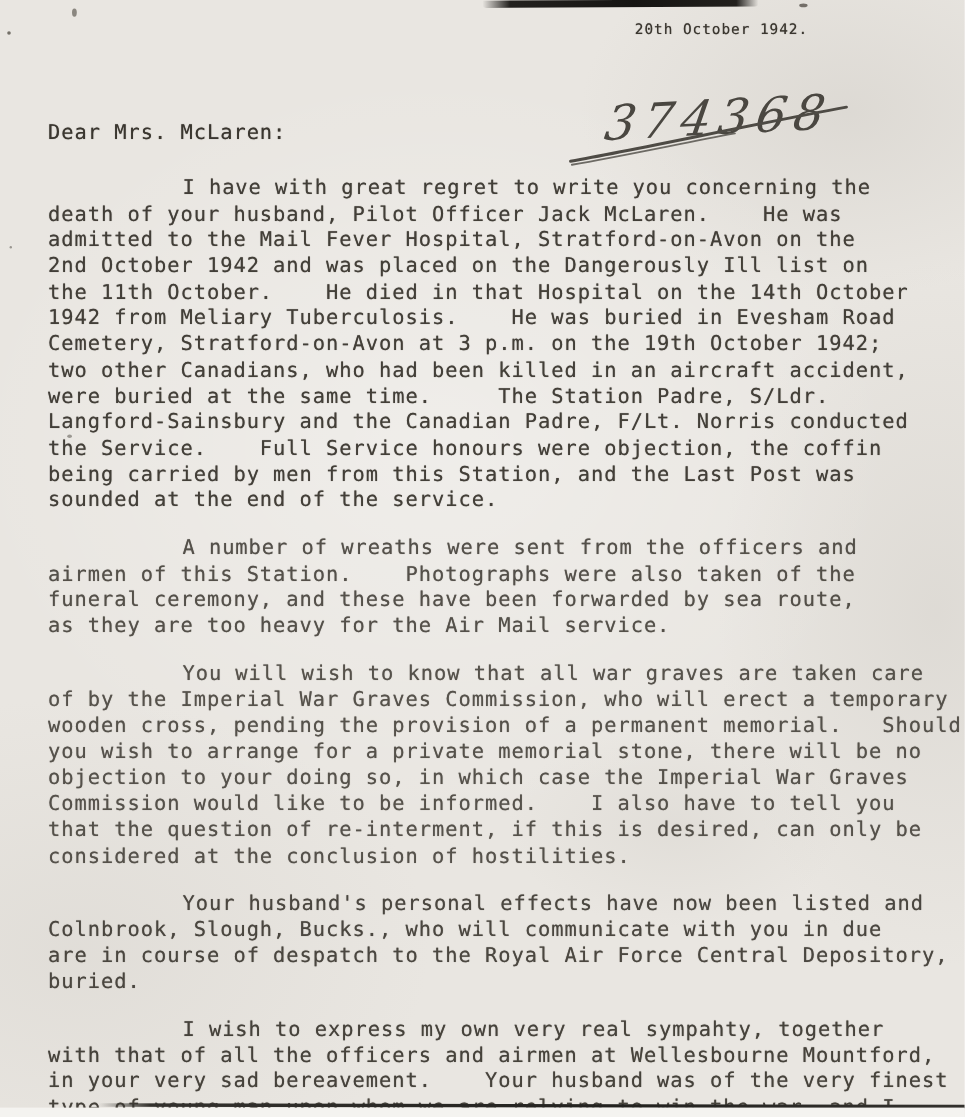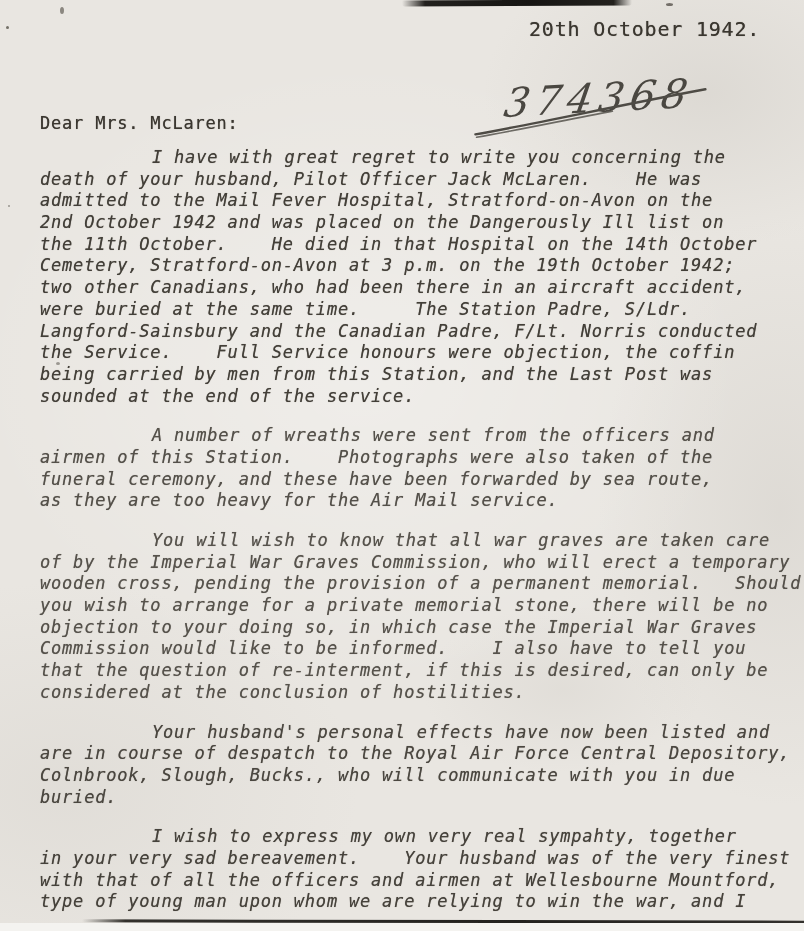--- a/index.html
+++ b/index.html
@@ -19,39 +19,39 @@
       radial-gradient(ellipse 200px 120px at 70% 74%, rgba(201,197,190,0.25), transparent 70%),
       #e9e6e1;
     overflow: hidden;
   }
   .ink {
     color: #3a362f;
     text-shadow: 0 0 0.7px rgba(58,54,47,0.75);
   }
   .date {
     position: absolute; left: 529px; top: 17px;
-    font-size: 20px; letter-spacing: 0.8px; white-space: pre;
+    font-size: 12px; letter-spacing: 0.8px; white-space: pre;
   }
   .salutation {
-    position: absolute; left: 40px; top: 113px;
+    position: absolute; left: 40px; top: 101px;
     font-size: 17px; letter-spacing: 0.8px; white-space: pre;
   }
   .body {
     position: absolute; left: 40px; top: 147px; width: 764px;
     font-size: 17px; letter-spacing: 0.8px;
   }
   .para { margin: 0 0 18px 0; }
   .para:nth-child(1) { opacity: 0.95; }
   .para:nth-child(2) { opacity: 0.85; }
   .para:nth-child(3) { opacity: 0.84; }
   .para:nth-child(4) { opacity: 0.90; }
   .para:nth-child(5) { opacity: 0.93; }
   .line {
     white-space: pre;
-    height: 21.7px; line-height: 21.7px; font-style: italic;
+    height: 21.7px; line-height: 21.7px;
   }
   .line.indent { padding-left: 112px; }
   .handwriting {
     position: absolute; left: 462px; top: 68px;
     transform: rotate(-3deg);
   }
   .handwriting text {
     font-family: "DejaVu Serif", "Liberation Serif", serif;
     font-style: italic;
     font-size: 40px;
@@ -106,22 +106,23 @@
   <div class="salutation ink">Dear Mrs. McLaren:</div>
 
   <div class="body ink">
 
     <div class="para">
       <div class="line indent">I have with great regret to write you concerning the</div>
       <div class="line">death of your husband, Pilot Officer Jack McLaren.    He was</div>
       <div class="line">admitted to the Mail Fever Hospital, Stratford-on-Avon on the</div>
       <div class="line">2nd October 1942 and was placed on the Dangerously Ill list on</div>
       <div class="line">the 11th October.    He died in that Hospital on the 14th October</div>
+      <div class="line">1942 from Meliary Tuberculosis.    He was buried in Evesham Road</div>
       <div class="line">Cemetery, Stratford-on-Avon at 3 p.m. on the 19th October 1942;</div>
-      <div class="line">two other Canadians, who had been there in an aircraft accident,</div>
+      <div class="line">two other Canadians, who had been killed in an aircraft accident,</div>
       <div class="line">were buried at the same time.     The Station Padre, S/Ldr.</div>
       <div class="line">Langford-Sainsbury and the Canadian Padre, F/Lt. Norris conducted</div>
       <div class="line">the Service.    Full Service honours were objection, the coffin</div>
       <div class="line">being carried by men from this Station, and the Last Post was</div>
       <div class="line">sounded at the end of the service.</div>
     </div>
 
     <div class="para">
       <div class="line indent">A number of wreaths were sent from the officers and</div>
       <div class="line">airmen of this Station.    Photographs were also taken of the</div>
@@ -135,29 +136,29 @@
       <div class="line">wooden cross, pending the provision of a permanent memorial.   Should</div>
       <div class="line">you wish to arrange for a private memorial stone, there will be no</div>
       <div class="line">objection to your doing so, in which case the Imperial War Graves</div>
       <div class="line">Commission would like to be informed.    I also have to tell you</div>
       <div class="line">that the question of re-interment, if this is desired, can only be</div>
       <div class="line">considered at the conclusion of hostilities.</div>
     </div>
 
     <div class="para">
       <div class="line indent">Your husband's personal effects have now been listed and</div>
+      <div class="line">Colnbrook, Slough, Bucks., who will communicate with you in due</div>
       <div class="line">are in course of despatch to the Royal Air Force Central Depository,</div>
-      <div class="line">Colnbrook, Slough, Bucks., who will communicate with you in due</div>
       <div class="line">buried.</div>
     </div>
 
     <div class="para">
       <div class="line indent">I wish to express my own very real sympahty, together</div>
+      <div class="line">with that of all the officers and airmen at Wellesbourne Mountford,</div>
       <div class="line">in your very sad bereavement.    Your husband was of the very finest</div>
-      <div class="line">with that of all the officers and airmen at Wellesbourne Mountford,</div>
       <div class="line">type of young man upon whom we are relying to win the war, and I</div>
     </div>
 
   </div>
 
   <div class="bottom-line"></div>
   <div class="bottom-strip"></div>
 
 </div>
 

